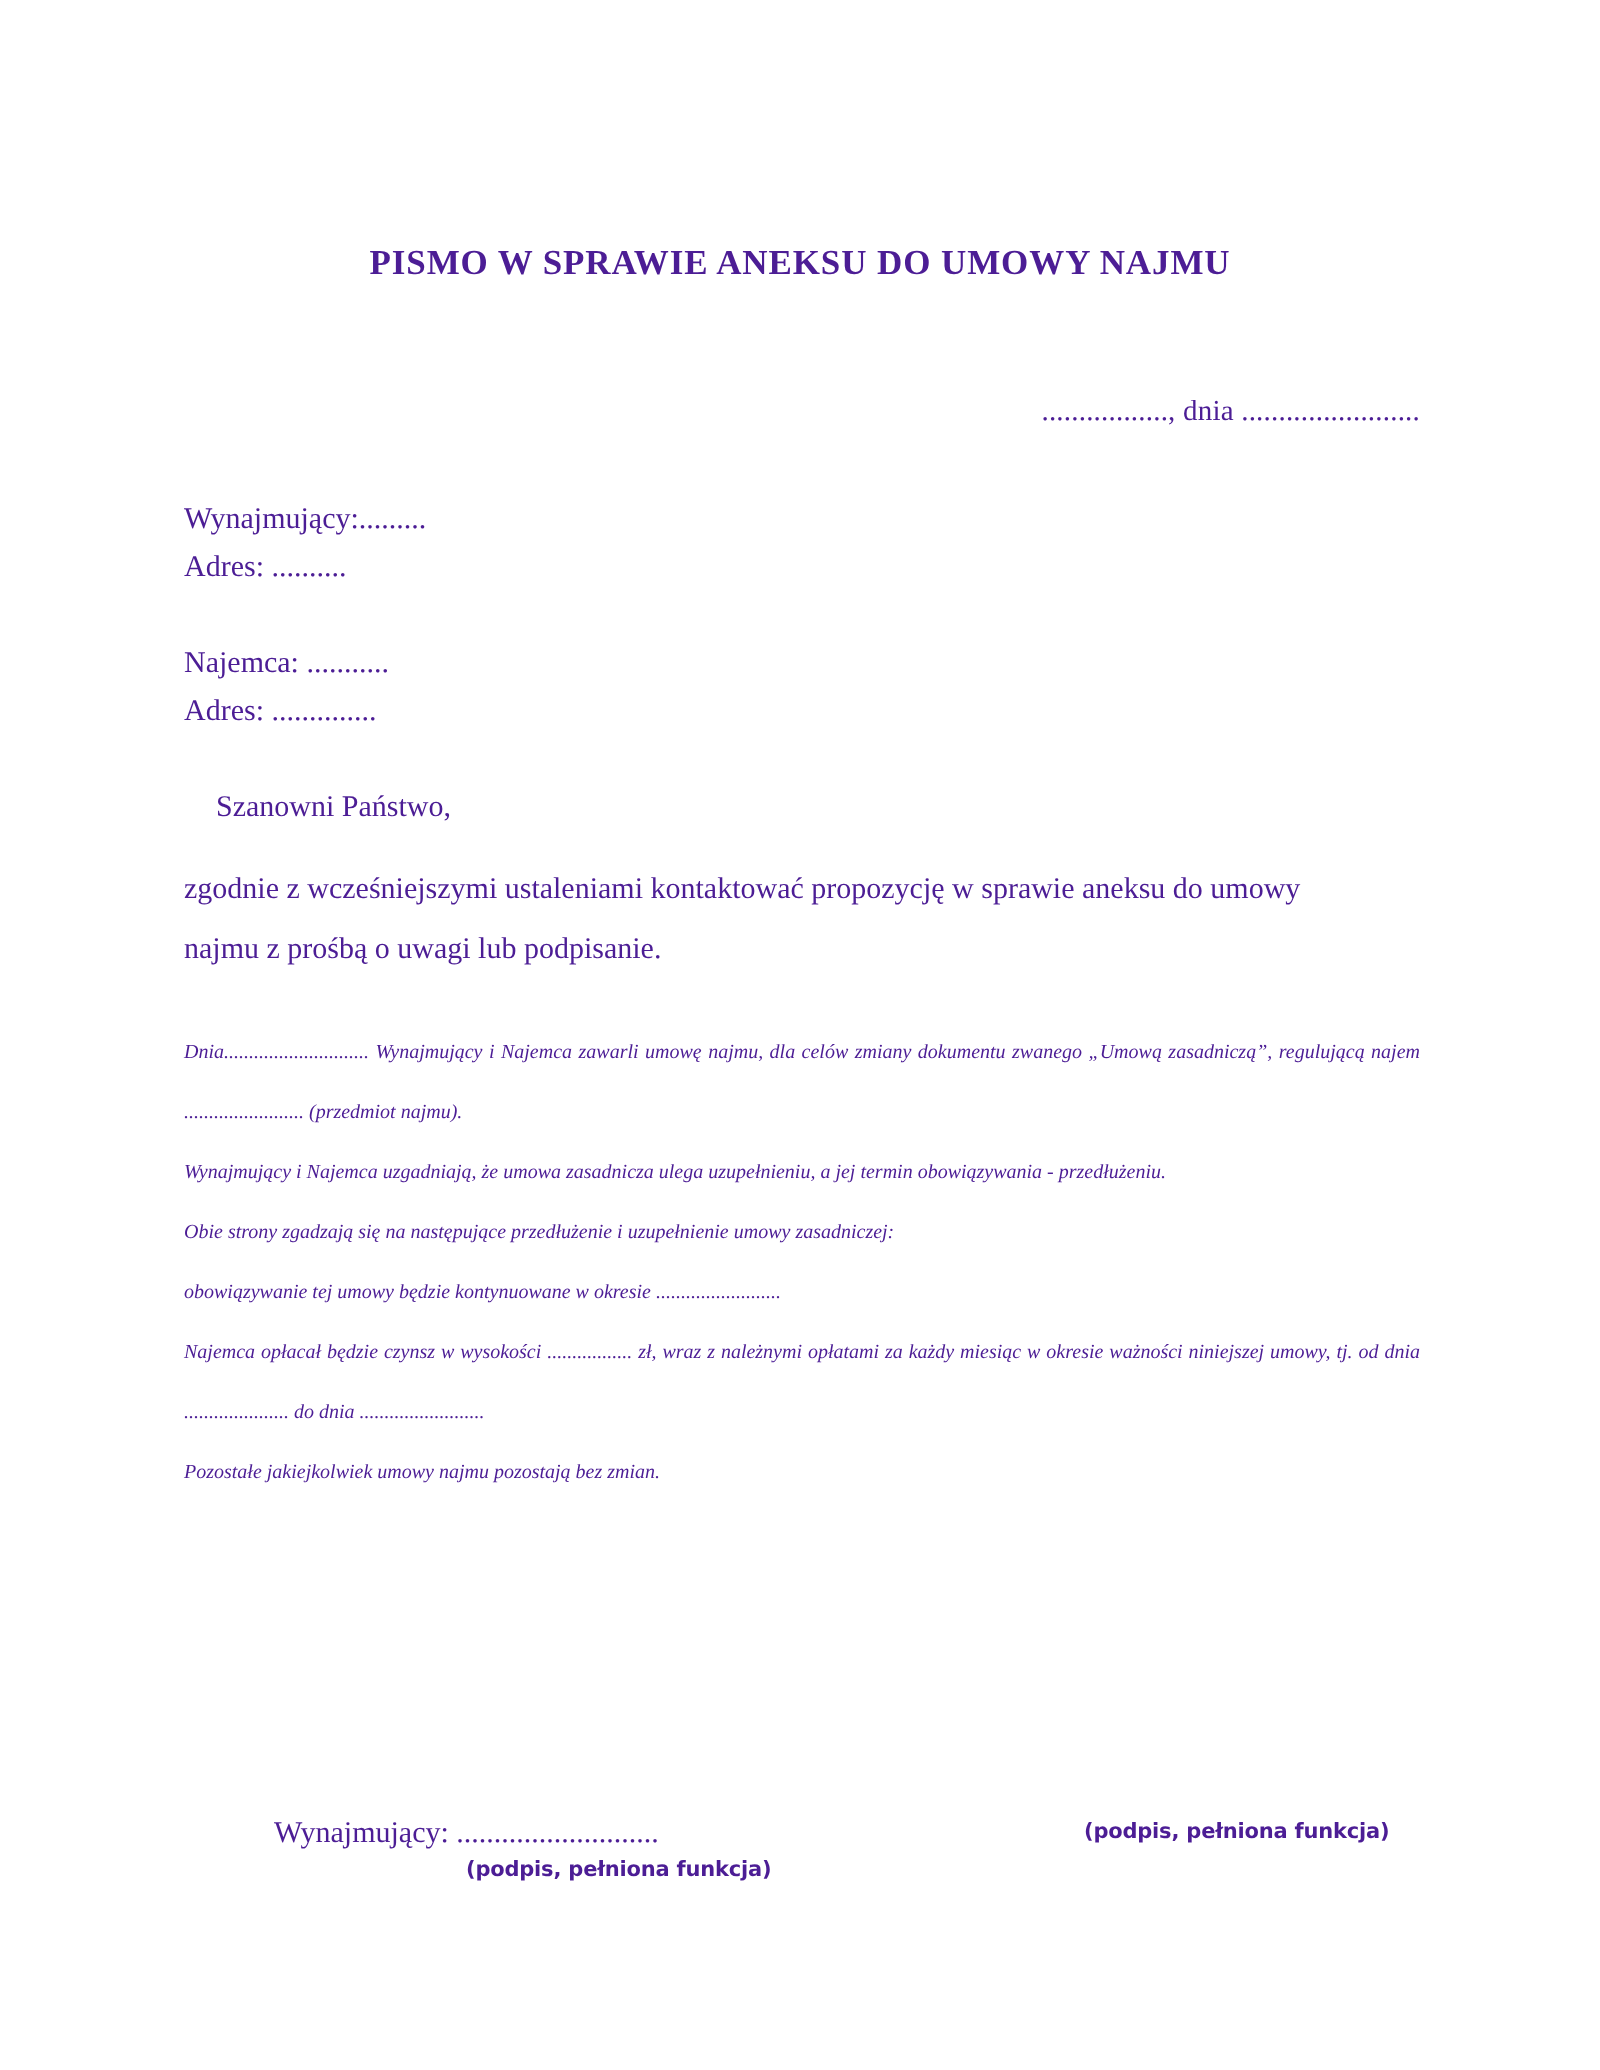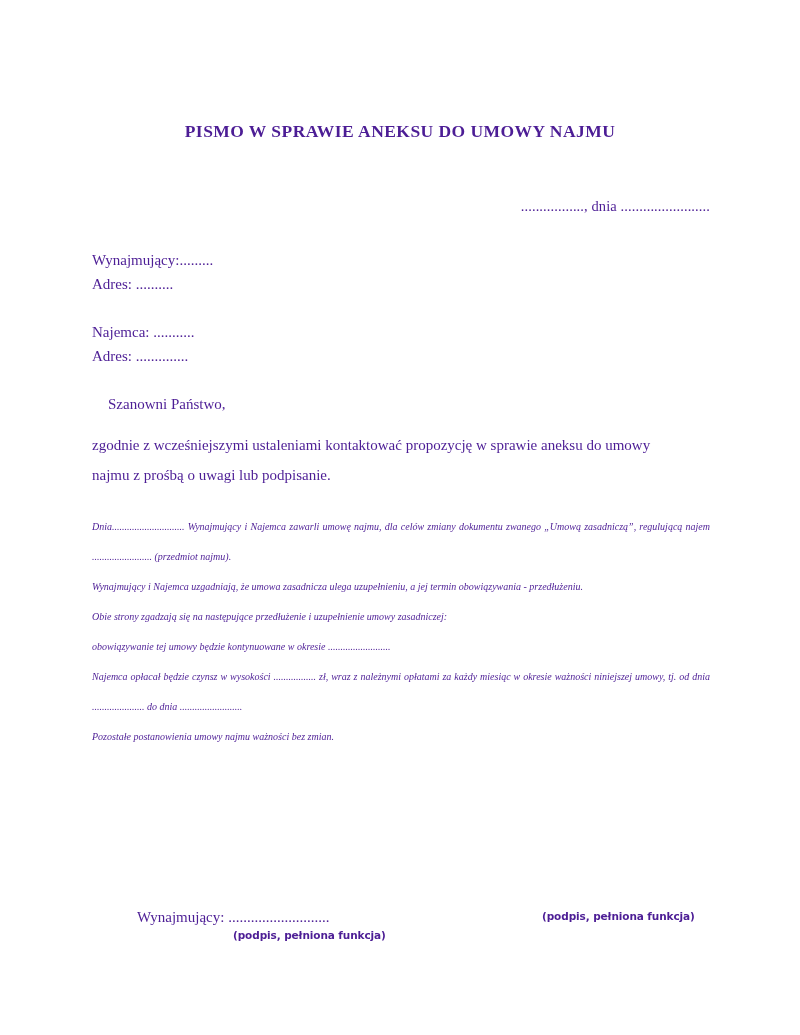--- a/index.html
+++ b/index.html
@@ -159,21 +159,21 @@
     <p>zgodnie z wcześniejszymi ustaleniami kontaktować propozycję w sprawie aneksu do umowy</p>
     <p>najmu z prośbą o uwagi lub podpisanie.</p>
   </div>
 
   <div class="body-block">
     <p>Dnia............................. Wynajmujący i Najemca zawarli umowę najmu, dla celów zmiany dokumentu zwanego „Umową zasadniczą”, regulującą najem ........................ (przedmiot najmu).</p>
     <p>Wynajmujący i Najemca uzgadniają, że umowa zasadnicza ulega uzupełnieniu, a jej termin obowiązywania - przedłużeniu.</p>
     <p class="flush">Obie strony zgadzają się na następujące przedłużenie i uzupełnienie umowy zasadniczej:</p>
     <p class="flush">obowiązywanie tej umowy będzie kontynuowane w okresie .........................</p>
     <p>Najemca opłacał będzie czynsz w wysokości ................. zł, wraz z należnymi opłatami za każdy miesiąc w okresie ważności niniejszej umowy, tj. od dnia ..................... do dnia .........................</p>
-    <p class="flush">Pozostałe postanowienia umowy najmu ważności bez zmian.</p>
+    <p class="flush">Pozostałe jakiejkolwiek umowy najmu pozostają bez zmian.</p>
   </div>
 
   <div class="signatures">
     <div class="sig sig-left">
       <div class="sig-label">Wynajmujący: ...........................</div>
       <div class="sig-caption">(podpis, pełniona funkcja)</div>
     </div>
     <div class="sig sig-right">
       <div class="sig-caption">(podpis, pełniona funkcja)</div>
     </div>

